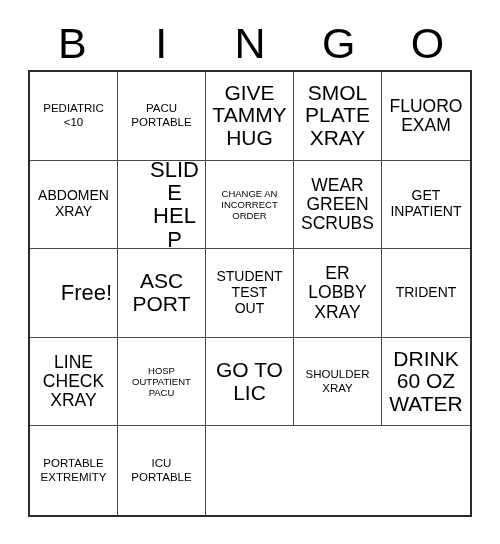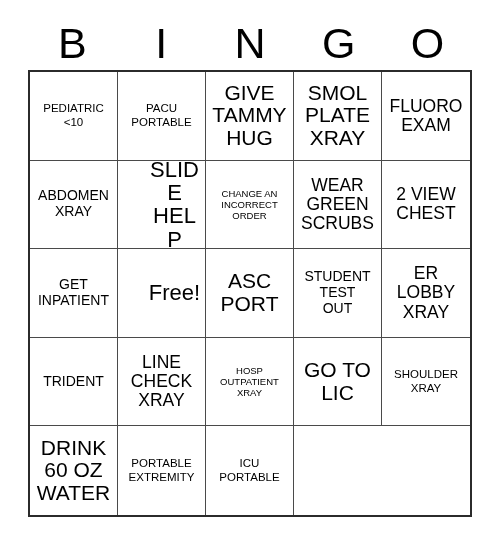--- a/index.html
+++ b/index.html
@@ -140,24 +140,20 @@
         <span class="cell-text">CHANGE AN
 INCORRECT
 ORDER</span>
       </div>
     <div class="cell fs-lg">
         <span class="cell-text">WEAR
 GREEN
 SCRUBS</span>
       </div>
 
-    <div class="cell fs-lg">
-        <span class="cell-text">2 VIEW
-CHEST</span>
-      </div>
     <div class="cell fs-md">
         <span class="cell-text">GET
 INPATIENT</span>
       </div>
     <div class="cell fs-xxl">
         <span class="cell-text">Free!</span>
       </div>
     <div class="cell fs-xl">
         <span class="cell-text">ASC
 PORT</span>
@@ -177,21 +173,21 @@
         <span class="cell-text">TRIDENT</span>
       </div>
     <div class="cell fs-lg">
         <span class="cell-text">LINE
 CHECK
 XRAY</span>
       </div>
     <div class="cell fs-xs">
         <span class="cell-text">HOSP
 OUTPATIENT
-XRAY</span>
+PACU</span>
       </div>
     <div class="cell fs-xl">
         <span class="cell-text">GO TO
 LIC</span>
       </div>
 
     <div class="cell fs-sm">
         <span class="cell-text">SHOULDER
 XRAY</span>
       </div>

